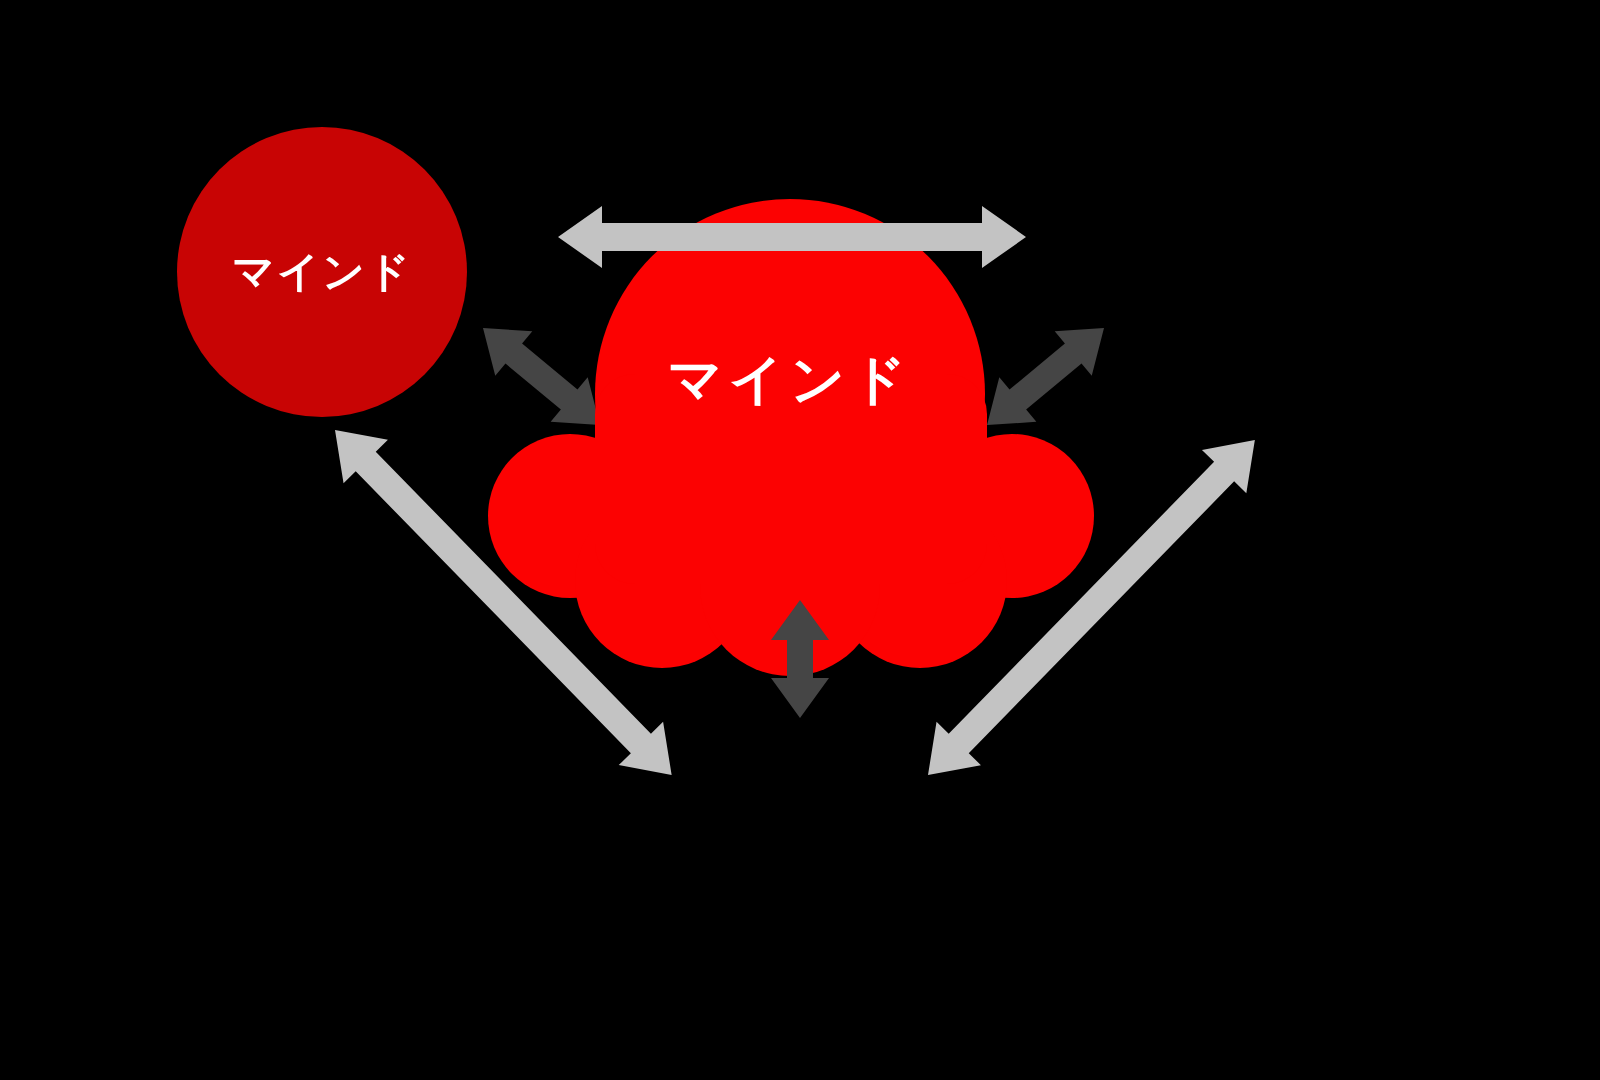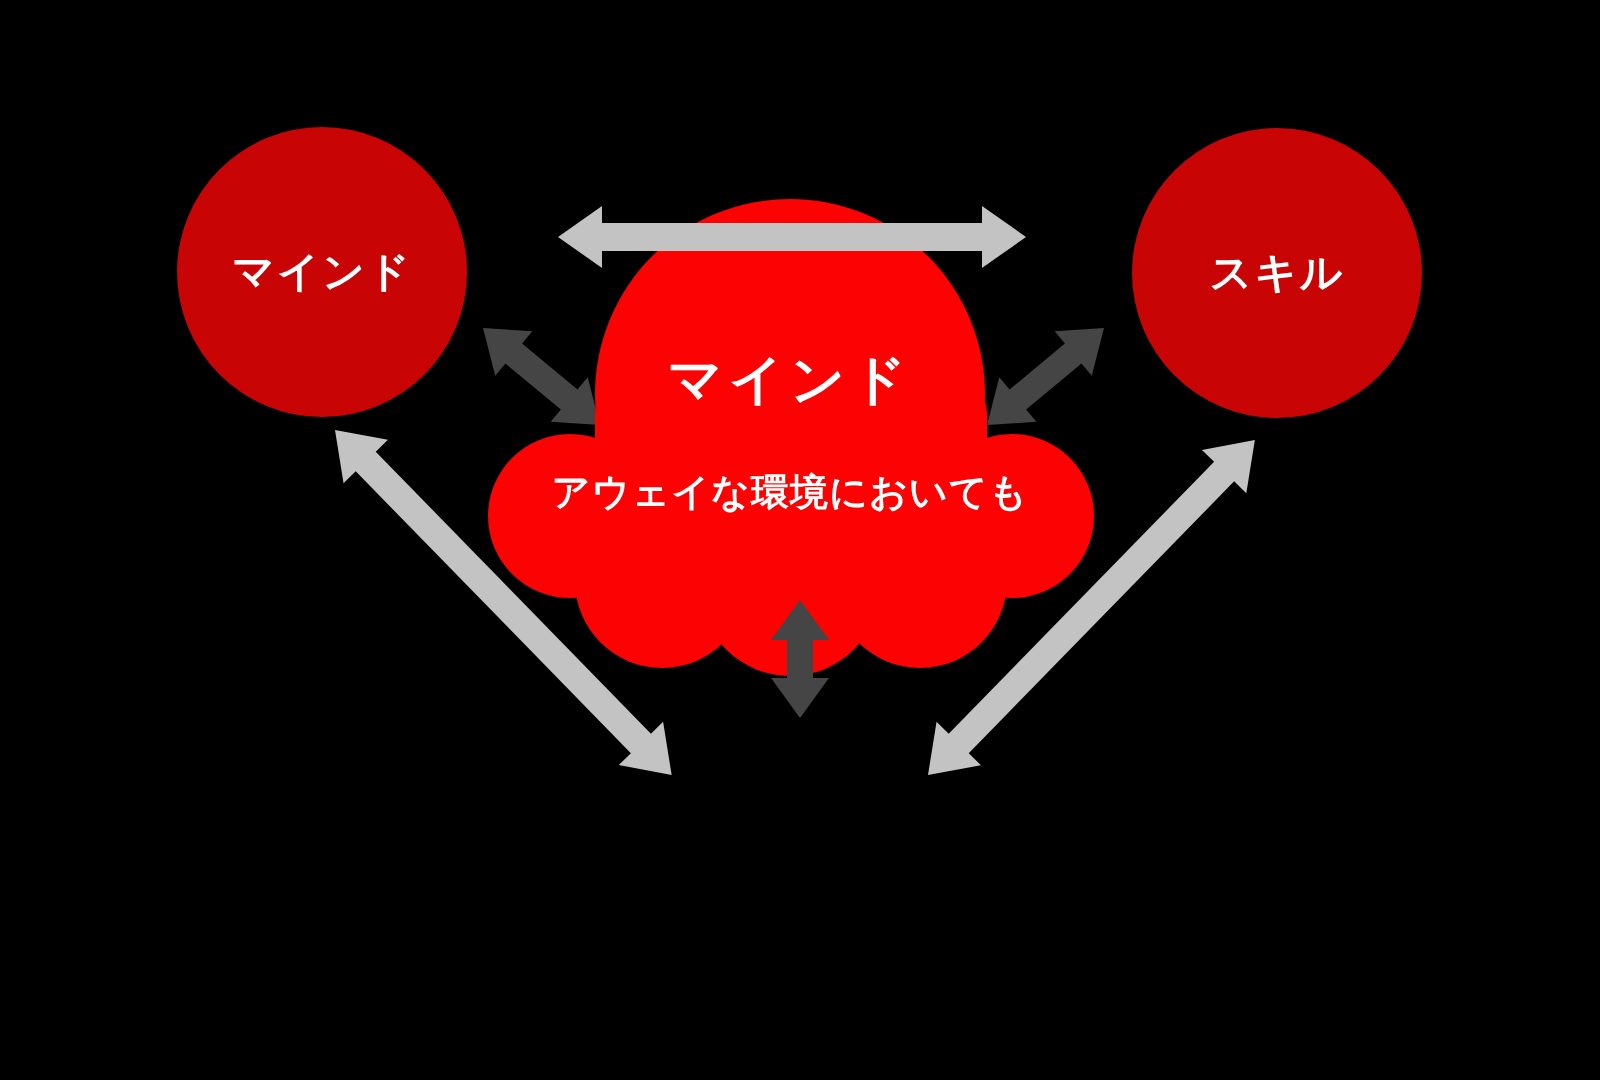--- a/index.html
+++ b/index.html
@@ -63,35 +63,31 @@
     <polygon fill="#c3c3c3" points="0,0 44,31 44,14 424,14 424,31 468,0 424,-31 424,-14 44,-14 44,-31" transform="translate(928 775) rotate(-45.7)"></polygon>
 
     <polygon fill="#454545" points="0,0 40,29 40,13 112,13 112,29 152,0 112,-29 112,-13 40,-13 40,-29" transform="translate(483 328) rotate(39.7)"></polygon>
 
     <polygon fill="#454545" points="0,0 40,29 40,13 112,13 112,29 152,0 112,-29 112,-13 40,-13 40,-29" transform="translate(1104 328) rotate(140.3)"></polygon>
   </svg>
 
   <div class="node node-knowledge">
     <span class="node-label">マインド</span>
   </div>
-  <div class="node node-skill">
-    <span class="node-label">スキル</span>
-  </div>
 
   <div class="cloud">
     <div class="bump bump-dome"></div>
     <div class="bump bump-left"></div>
     <div class="bump bump-right"></div>
     <div class="bump bump-bl"></div>
     <div class="bump bump-br"></div>
     <div class="bump bump-bm"></div>
     <div class="bump bump-fill"></div>
     <div class="mind-title">マインド</div>
     <div class="mind-desc">
-      <div>アウェイな環境においても</div>
     </div>
   </div>
 
   <svg class="layer" viewBox="0 0 1600 1080">
 
     <polygon fill="#c3c3c3" points="0,0 44,31 44,14 424,14 424,31 468,0 424,-31 424,-14 44,-14 44,-31" transform="translate(558 237)"></polygon>
 
     <polygon fill="#454545" points="0,0 40,29 40,13 78,13 78,29 118,0 78,-29 78,-13 40,-13 40,-29" transform="translate(800 600) rotate(90)"></polygon>
   </svg>
 

